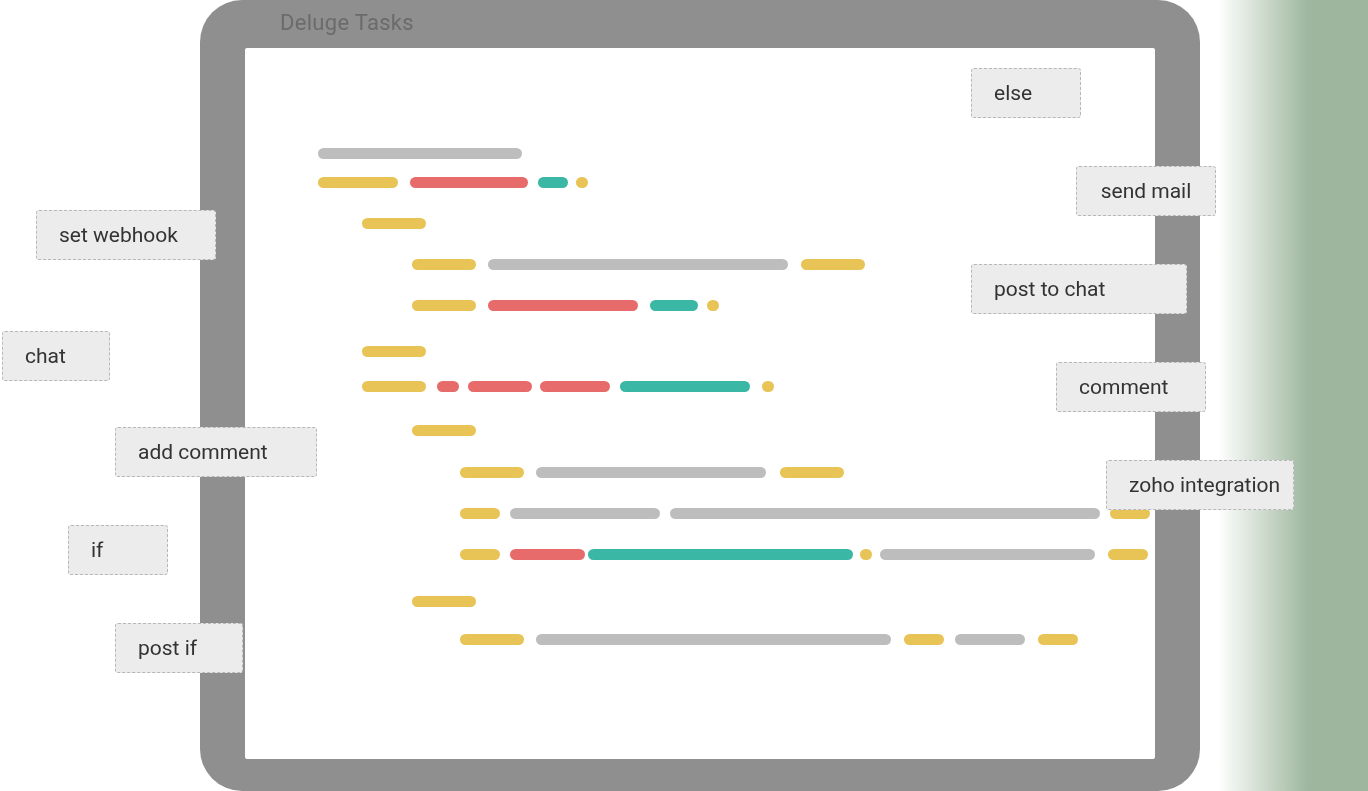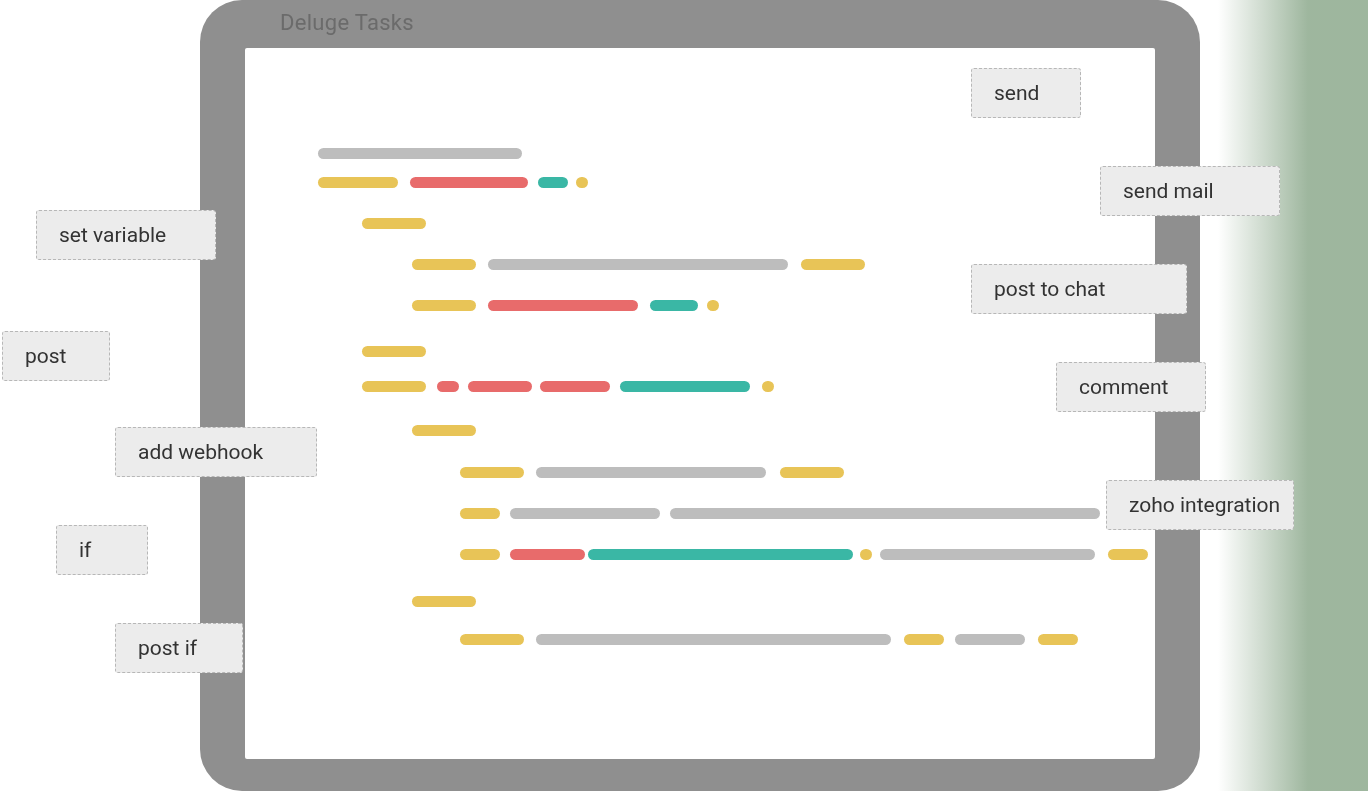--- a/index.html
+++ b/index.html
@@ -120,42 +120,42 @@
     <div class="bar yellow" style="top: 549px; left: 1108px; width: 40px;"></div>
     <div class="bar yellow" style="top: 596px; left: 412px; width: 64px;"></div>
     <div class="bar yellow" style="top: 634px; left: 460px; width: 64px;"></div>
     <div class="bar gray" style="top: 634px; left: 536px; width: 355px;"></div>
     <div class="bar yellow" style="top: 634px; left: 904px; width: 40px;"></div>
     <div class="bar gray" style="top: 634px; left: 955px; width: 70px;"></div>
     <div class="bar yellow" style="top: 634px; left: 1038px; width: 40px;"></div>
   </div>
 
 <div class="chip" style="top:210px; left:36px; width:180px;">
-  <span>set variable</span>
+  <span>set webhook</span>
 </div>
 <div class="chip" style="top:331px; left:2px; width:108px;">
-  <span>post</span>
+  <span>chat</span>
 </div>
 <div class="chip" style="top:427px; left:115px; width:202px;">
-  <span>add webhook</span>
+  <span>add comment</span>
 </div>
-<div class="chip" style="top:525px; left:56px; width:92px;">
+<div class="chip" style="top:525px; left:68px; width:100px;">
   <span>if</span>
 </div>
 <div class="chip" style="top:623px; left:115px; width:128px;">
   <span>post if</span>
 </div>
 
 <div class="chip" style="top:68px; left:971px; width:110px;">
-  <span>send</span>
+  <span>else</span>
 </div>
-<div class="chip" style="top:166px; left:1100px; width:180px;">
+<div class="chip" style="top:166px; left:1076px; width:140px;text-align:center;">
   <span>send mail</span>
 </div>
 <div class="chip" style="top:264px; left:971px; width:216px;">
   <span>post to chat</span>
 </div>
 <div class="chip" style="top:362px; left:1056px; width:150px;">
   <span>comment</span>
 </div>
-<div class="chip" style="top:480px; left:1106px; width:188px;text-align:center;">
+<div class="chip" style="top:460px; left:1106px; width:188px;text-align:center;">
   <span>zoho integration</span>
 </div>
 
 </body></html>

